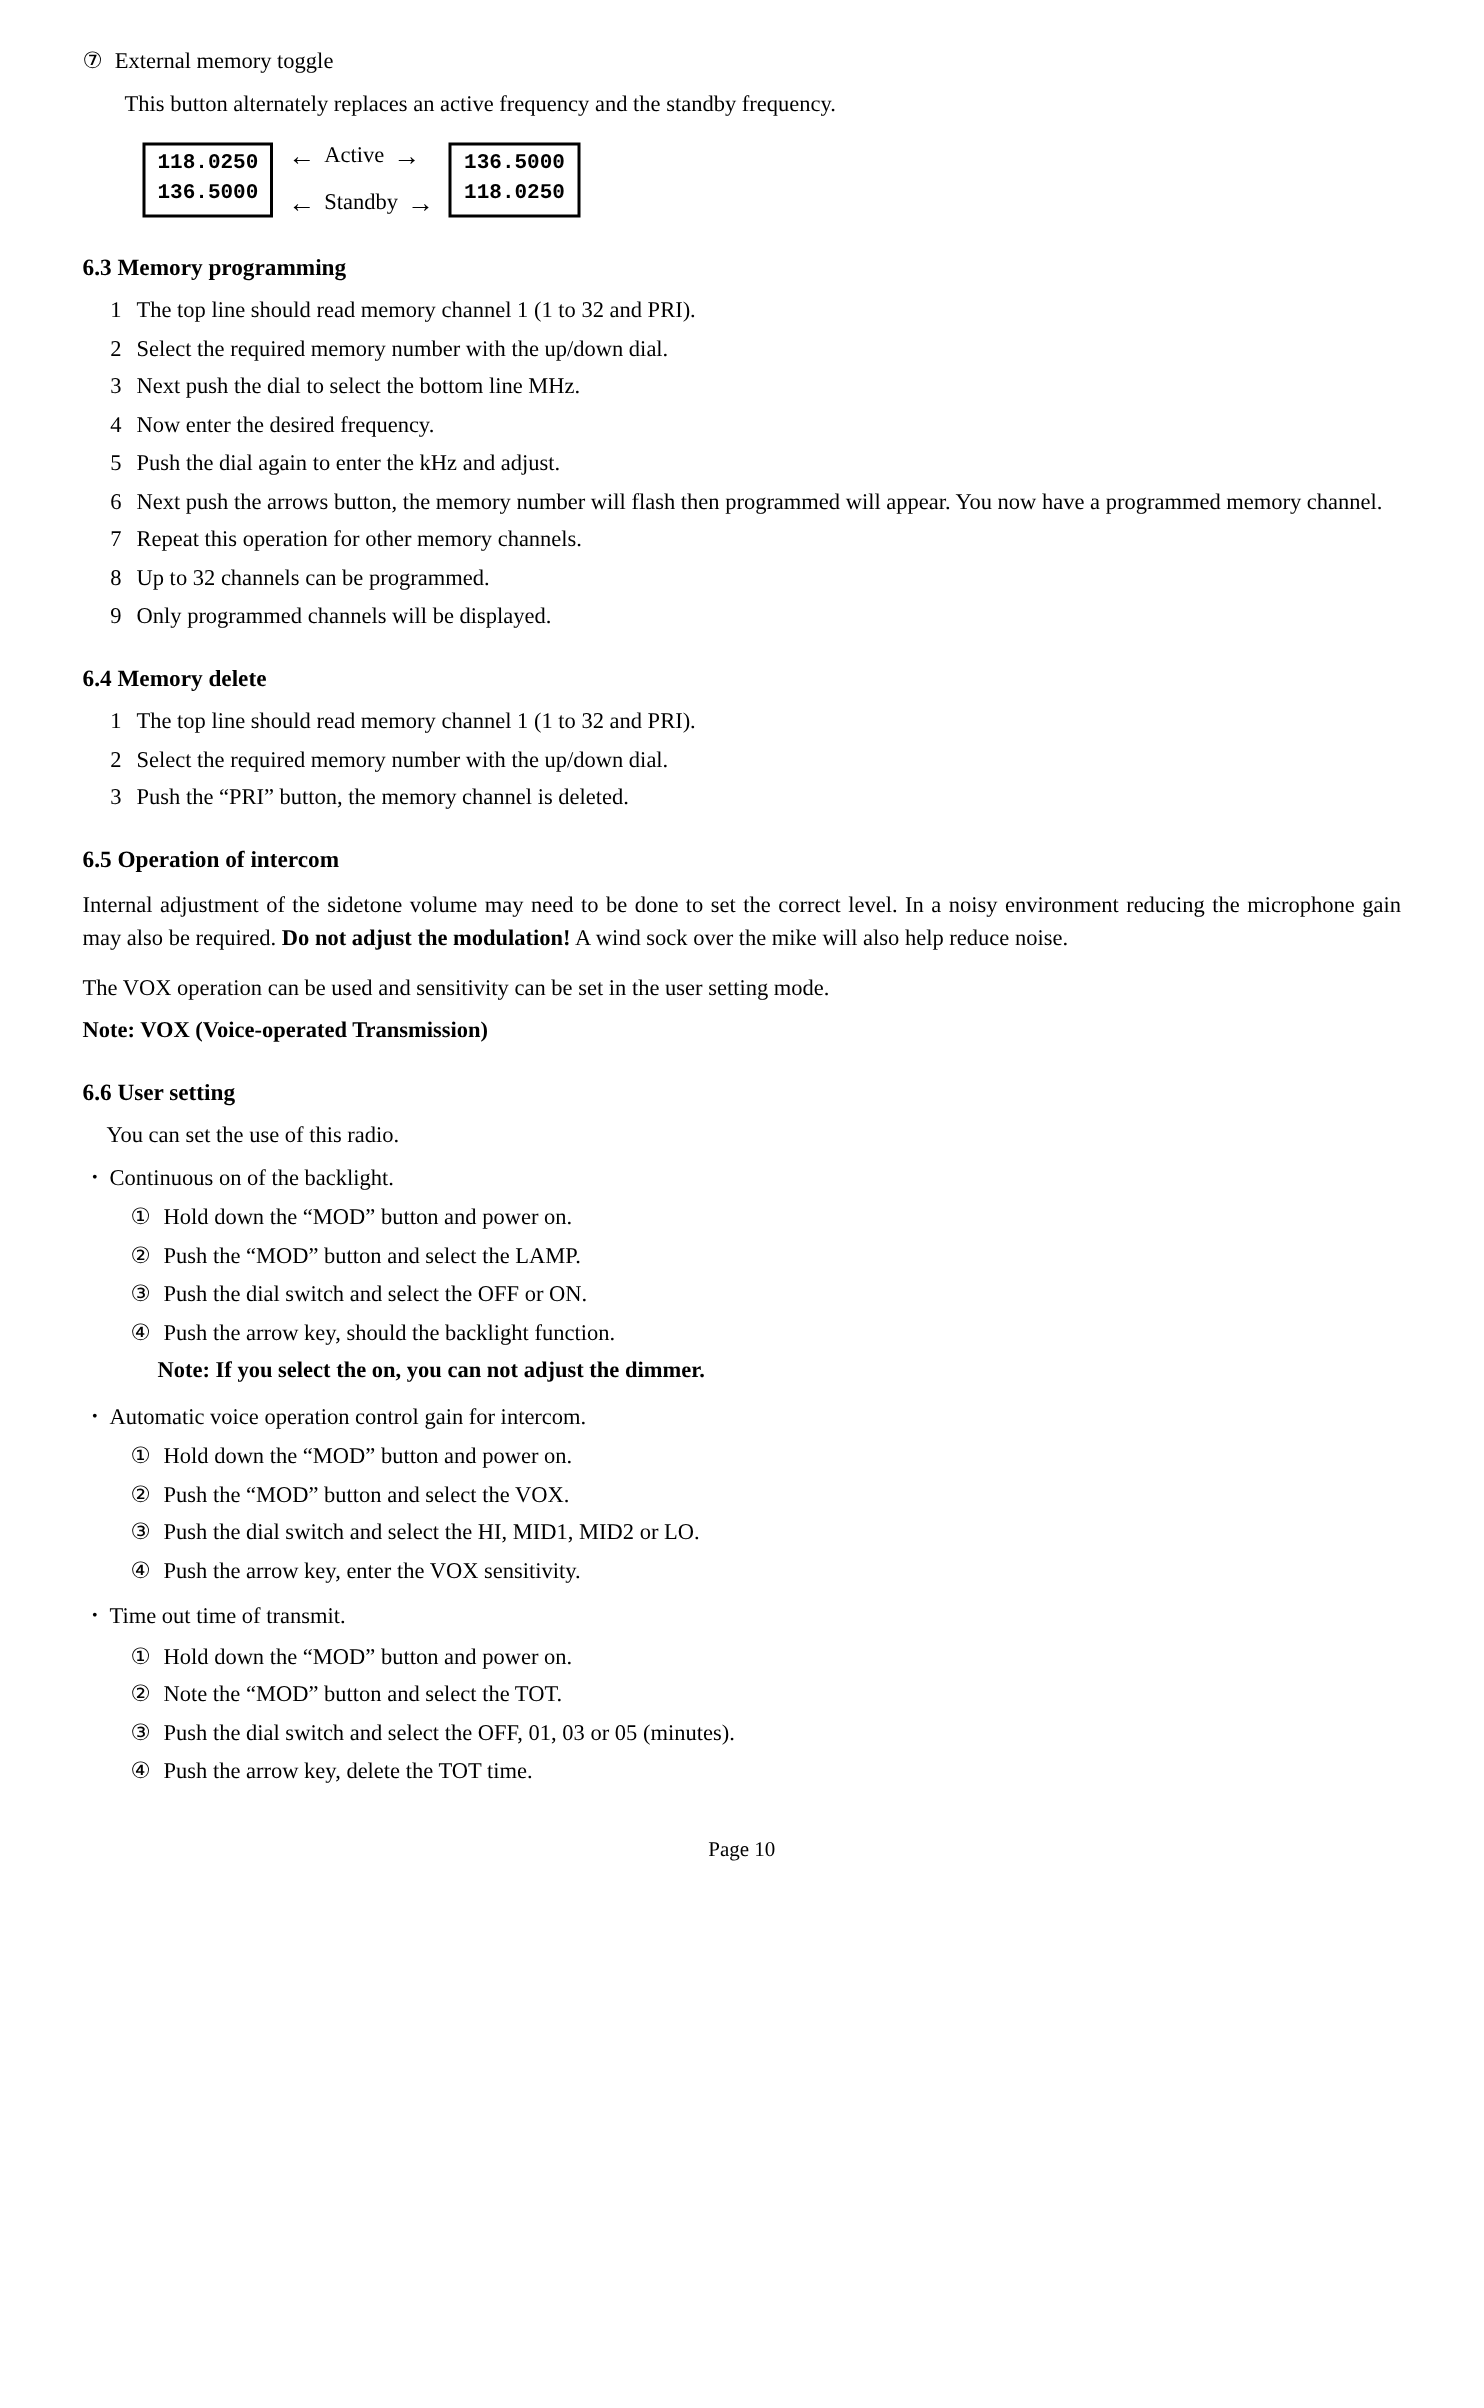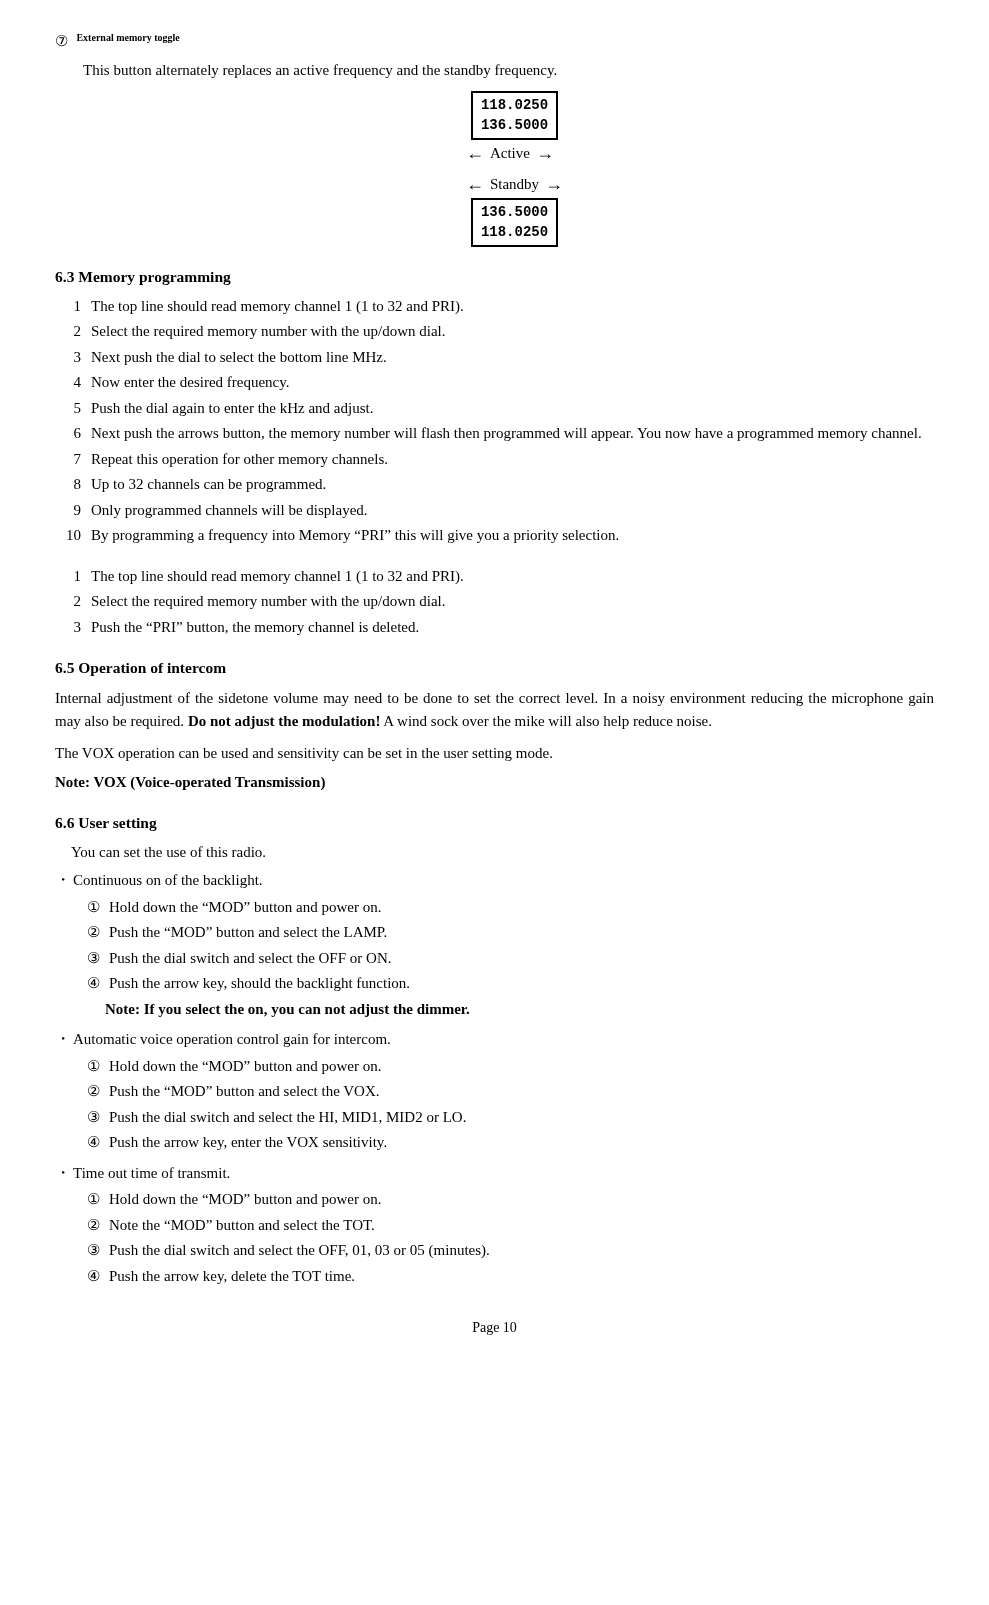--- a/index.html
+++ b/index.html
@@ -7,22 +7,22 @@
       font-family: "Times New Roman", Times, serif;
       font-size: 15px;
       background: #fff;
       color: #000;
       width: 989px;
       min-height: 1605px;
       padding: 30px 55px 40px 55px;
       line-height: 1.5;
     }
     .section-header {
-      font-weight: bold;
-      font-size: 10px;
+      font-weight: normal;
+      font-size: 15px;
     }
     .bold { font-weight: bold; }
     .section-title {
       font-weight: bold;
       font-size: 15.5px;
       margin-bottom: 6px;
     }
     .section-block {
       margin-bottom: 18px;
     }
@@ -74,21 +74,20 @@
     }
     .circled-7 {
       margin-right: 8px;
       font-size: 15px;
     }
     .freq-diagram {
       display: flex;
       align-items: center;
       margin: 8px 0 8px 40px;
       gap: 0;
-      flex-direction: column;
     }
     .freq-box {
       border: 2px solid #000;
       padding: 3px 8px;
       font-family: "Courier New", Courier, monospace;
       font-size: 14px;
       font-weight: bold;
       line-height: 1.4;
       background: #fff;
     }
@@ -176,28 +175,25 @@
         <span class="content">Repeat this operation for other memory channels.</span>
       </div>
       <div class="numbered-list-item">
         <span class="num">8</span>
         <span class="content">Up to 32 channels can be programmed.</span>
       </div>
       <div class="numbered-list-item">
         <span class="num">9</span>
         <span class="content">Only programmed channels will be displayed.</span>
       </div>
-      <div class="numbered-list-item">
-        <span class="num">10</span>
-        <span class="content">By programming a frequency into Memory “PRI” this will give you a priority selection.</span>
-      </div>
-    </div>
-</div>
-
-<div class="section-block">
+    </div>
+</div>
+
+<div class="section-block">
+  <div class="section-title">6.4 Memory delete</div>
   <div class="numbered-list" id="list64">
       <div class="numbered-list-item">
         <span class="num">1</span>
         <span class="content">The top line should read memory channel 1 (1 to 32 and PRI).</span>
       </div>
       <div class="numbered-list-item">
         <span class="num">2</span>
         <span class="content">Select the required memory number with the up/down dial.</span>
       </div>
       <div class="numbered-list-item">

